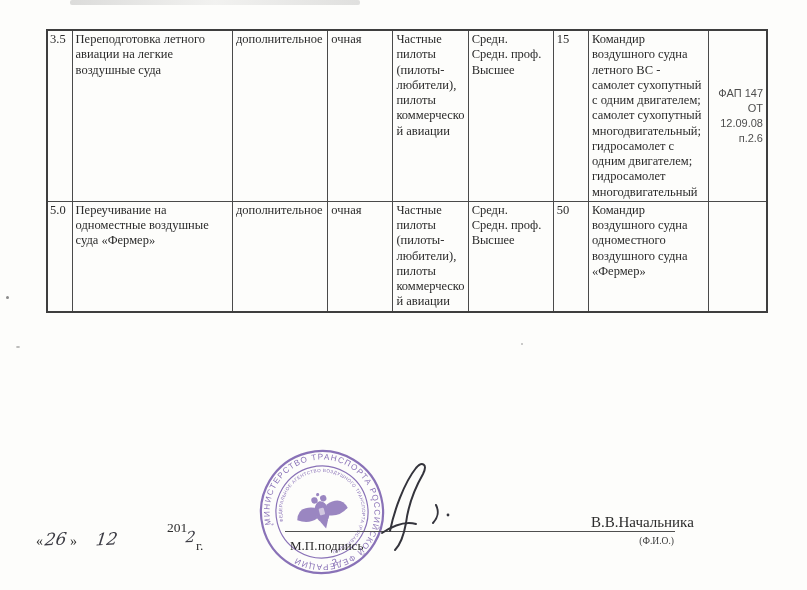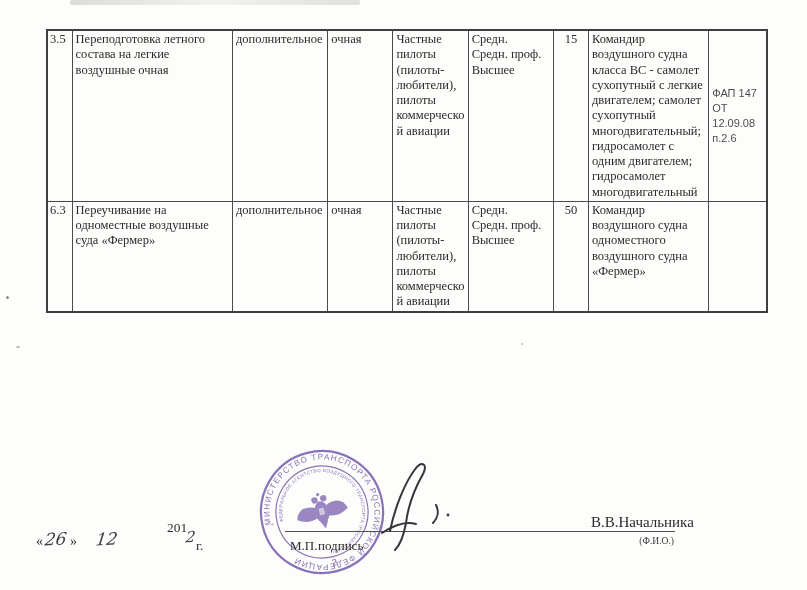--- a/index.html
+++ b/index.html
@@ -28,23 +28,23 @@
     vertical-align:top;
     font-family:"Liberation Serif", serif;
     font-size:12.5px;line-height:1.22;
     color:#2b2b2b;
     padding:1px 3px 1px 3px;
     overflow:hidden;
   }
   tr.row-a{height:148px;}
   tr.row-b{height:99px;}
   td.cell-num{padding-left:2px;}
-  td.cell-hours{text-align:center;}
+  td.cell-hours{text-align:left;}
   td.cell-basis{
-    vertical-align:middle;text-align:left;
+    vertical-align:middle;text-align:right;
     font-family:"Liberation Sans", sans-serif;
     font-size:11px;line-height:1.35;color:#4e4e4e;
     white-space:pre-line;
   }
   .pre{white-space:pre-line;}
 
   
   .official-title{position:absolute;left:39px;top:513px;font-size:15px;}
   .date-line{position:absolute;left:0;top:0;width:807px;height:0;}
   .dq{position:absolute;font-size:14px;color:#333;}
@@ -85,42 +85,42 @@
       <col style="width:65px">
         <col style="width:75px">
         <col style="width:85px">
       <col style="width:35px">
         <col style="width:120px">
         <col style="width:58px">
     </colgroup>
     <tbody>
         <tr class="row-a">
       <td class="cell-num">3.5</td>
-      <td>Переподготовка летного состава на легкие воздушные очная</td>
+      <td>Переподготовка летного авиации на легкие воздушные суда</td>
       <td>дополнительное</td>
       <td>очная</td>
       <td class="pre">Частные
 пилоты
 (пилоты-
 любители),
 пилоты
 коммерческо
 й авиации</td>
       <td class="pre">Средн.
 Средн. проф.
 Высшее</td>
       <td class="cell-hours">15</td>
-      <td>Командир воздушного судна класса ВС - самолет сухопутный с легкие двигателем; самолет сухопутный многодвигательный; гидросамолет с одним двигателем; гидросамолет многодвигательный</td>
+      <td>Командир воздушного судна летного ВС - самолет сухопутный с одним двигателем; самолет сухопутный многодвигательный; гидросамолет с одним двигателем; гидросамолет многодвигательный</td>
       <td class="cell-basis">ФАП 147
 ОТ
 12.09.08
 п.2.6</td>
     </tr>
     <tr class="row-b">
-      <td class="cell-num">6.3</td>
+      <td class="cell-num">5.0</td>
       <td>Переучивание на одноместные воздушные суда «Фермер»</td>
       <td>дополнительное</td>
       <td>очная</td>
       <td class="pre">Частные
 пилоты
 (пилоты-
 любители),
 пилоты
 коммерческо
 й авиации</td>

